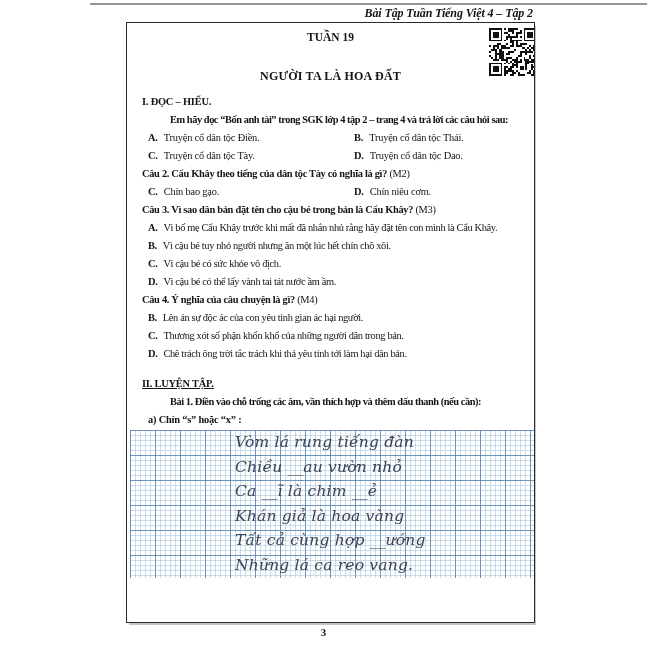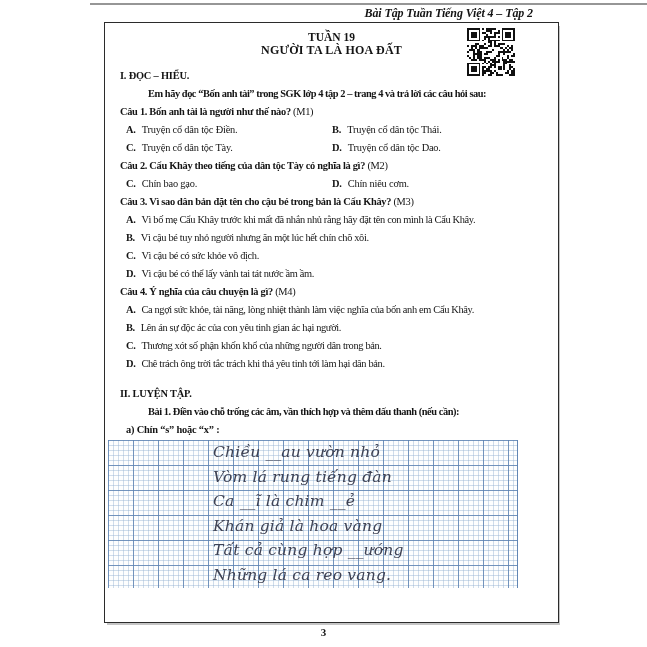--- a/index.html
+++ b/index.html
@@ -6,39 +6,39 @@
   body{
     width:647px;height:647px;background:#ffffff;position:relative;
     font-family:"Liberation Serif", serif;color:#141414;overflow:hidden;
   }
   .top-rule{position:absolute;top:3px;left:90px;width:557px;height:2px;background:#969696;}
   .header-note{
     position:absolute;top:6px;left:114px;width:419px;text-align:right;
     font-weight:bold;font-style:italic;font-size:12px;letter-spacing:-0.1px;
   }
   .sheet{
-    position:absolute;left:104px;top:22px;width:455px;height:601px;
+    position:absolute;left:126px;top:22px;width:409px;height:601px;
     border:1.6px solid #2b2b2b;background:#ffffff;box-sizing:border-box;
     box-shadow:2px 3px 0 -1px rgba(140,140,140,.5);overflow:hidden;
   }
   .week{margin-top:8px;text-align:center;font-weight:bold;font-size:11.5px;}
-  .title{margin-top:0;text-align:center;font-weight:bold;font-size:12px;letter-spacing:.2px;}
+  .title{margin-top:26px;text-align:center;font-weight:bold;font-size:12px;letter-spacing:.2px;}
   .qr{position:absolute;top:5px;left:362px;width:48px;height:48px;}
   .content{
     margin-top:9px;padding:0 10px 0 15px;font-size:10.4px;line-height:18px;
     letter-spacing:-0.2px;white-space:nowrap;
   }
   .h1{font-weight:bold;}
   .instr{font-weight:bold;letter-spacing:-0.45px;margin-left:28px;}
   .q{font-weight:bold;letter-spacing:-0.3px;}
   .q .m{font-weight:normal;}
   .opt-grid{display:grid;grid-template-columns:206px auto;padding-left:6px;}
   .opt-line{padding-left:6px;letter-spacing:-0.35px;}
   .k{font-weight:bold;padding-right:6px;}
-  .sec2{margin-top:12px;}
+  .sec2{margin-top:12px;text-decoration:underline;}
   .ruled{
     margin-left:-12px;margin-top:1px;width:409px;height:148px;
     background-color:#fdfefe;
     background-image:
       repeating-linear-gradient(to right, rgba(92,130,178,.80) 0 1px, transparent 1px 25px),
       repeating-linear-gradient(to bottom, rgba(92,130,178,.80) 0 1px, transparent 1px 25px),
       repeating-linear-gradient(to right, rgba(150,180,212,.45) 0 1px, transparent 1px 5px),
       repeating-linear-gradient(to bottom, rgba(150,180,212,.45) 0 1px, transparent 1px 5px);
     border-right:1px solid rgba(92,130,178,.8);
   }
@@ -286,24 +286,20 @@
     </svg>
 
   <div class="week">TUẦN 19</div>
   <div class="title">NGƯỜI TA LÀ HOA ĐẤT</div>
 
   <div class="content">
 
     <div class="h1">I. ĐỌC – HIỂU.</div>
     <div class="instr">Em hãy đọc “Bốn anh tài” trong SGK lớp 4 tập 2 – trang 4 và trả lời các câu hỏi sau:</div>
 
-    <div class="q">
-      <span>Câu 1. Bốn anh tài là người như thế nào?</span>
-      <span class="m"> <span>(M1)</span></span>
-    </div>
     <div class="opt-grid">
       <div><span class="k">A.</span><span>Truyện cổ dân tộc Điền.</span></div>
       <div><span class="k">B.</span><span>Truyện cổ dân tộc Thái.</span></div>
     </div>
     <div class="opt-grid">
       <div><span class="k">C.</span><span>Truyện cổ dân tộc Tày.</span></div>
       <div><span class="k">D.</span><span>Truyện cổ dân tộc Dao.</span></div>
     </div>
 
     <div class="q">
@@ -323,32 +319,31 @@
     </div>
     <div class="opt-line"><span class="k">A.</span><span>Vì bố mẹ Cẩu Khây trước khi mất đã nhắn nhủ rằng hãy đặt tên con mình là Cẩu Khây.</span></div>
     <div class="opt-line"><span class="k">B.</span><span>Vì cậu bé tuy nhỏ người nhưng ăn một lúc hết chín chõ xôi.</span></div>
     <div class="opt-line"><span class="k">C.</span><span>Vì cậu bé có sức khỏe vô địch.</span></div>
     <div class="opt-line"><span class="k">D.</span><span>Vì cậu bé có thể lấy vành tai tát nước ầm ầm.</span></div>
 
     <div class="q">
       <span>Câu 4. Ý nghĩa của câu chuyện là gì?</span>
       <span class="m"> <span>(M4)</span></span>
     </div>
-    <div class="opt-line"><span class="k">A.</span><span>Ca ngợi sức khỏe, tài năng, lòng nhiệt thành làm việc nghĩa của bốn anh em Cẩu Khây.</span></div>
     <div class="opt-line"><span class="k">B.</span><span>Lên án sự độc ác của con yêu tinh gian ác hại người.</span></div>
     <div class="opt-line"><span class="k">C.</span><span>Thương xót số phận khốn khổ của những người dân trong bản.</span></div>
     <div class="opt-line"><span class="k">D.</span><span>Chê trách ông trời tắc trách khi thả yêu tinh tới làm hại dân bản.</span></div>
 
     <div class="h1 sec2">II. LUYỆN TẬP.</div>
     <div class="instr">Bài 1. Điền vào chỗ trống các âm, vần thích hợp và thêm dấu thanh (nếu cần):</div>
     <div class="h1" style="padding-left:6px;">a) Chín “s” hoặc “x” :</div>
 
     <div class="ruled">
+      <div class="hw">Vòm lá rung tiếng đàn</div>
       <div class="hw">Chiều __au vườn nhỏ</div>
-      <div class="hw">Vòm lá rung tiếng đàn</div>
       <div class="hw">Ca __ĩ là chim __ẻ</div>
       <div class="hw">Khán giả là hoa vàng</div>
       <div class="hw">Tất cả cùng hợp __ướng</div>
       <div class="hw">Những lá ca reo vang.</div>
     </div>
 
   </div>
 </div>
 
 <div class="page-num">3</div>

